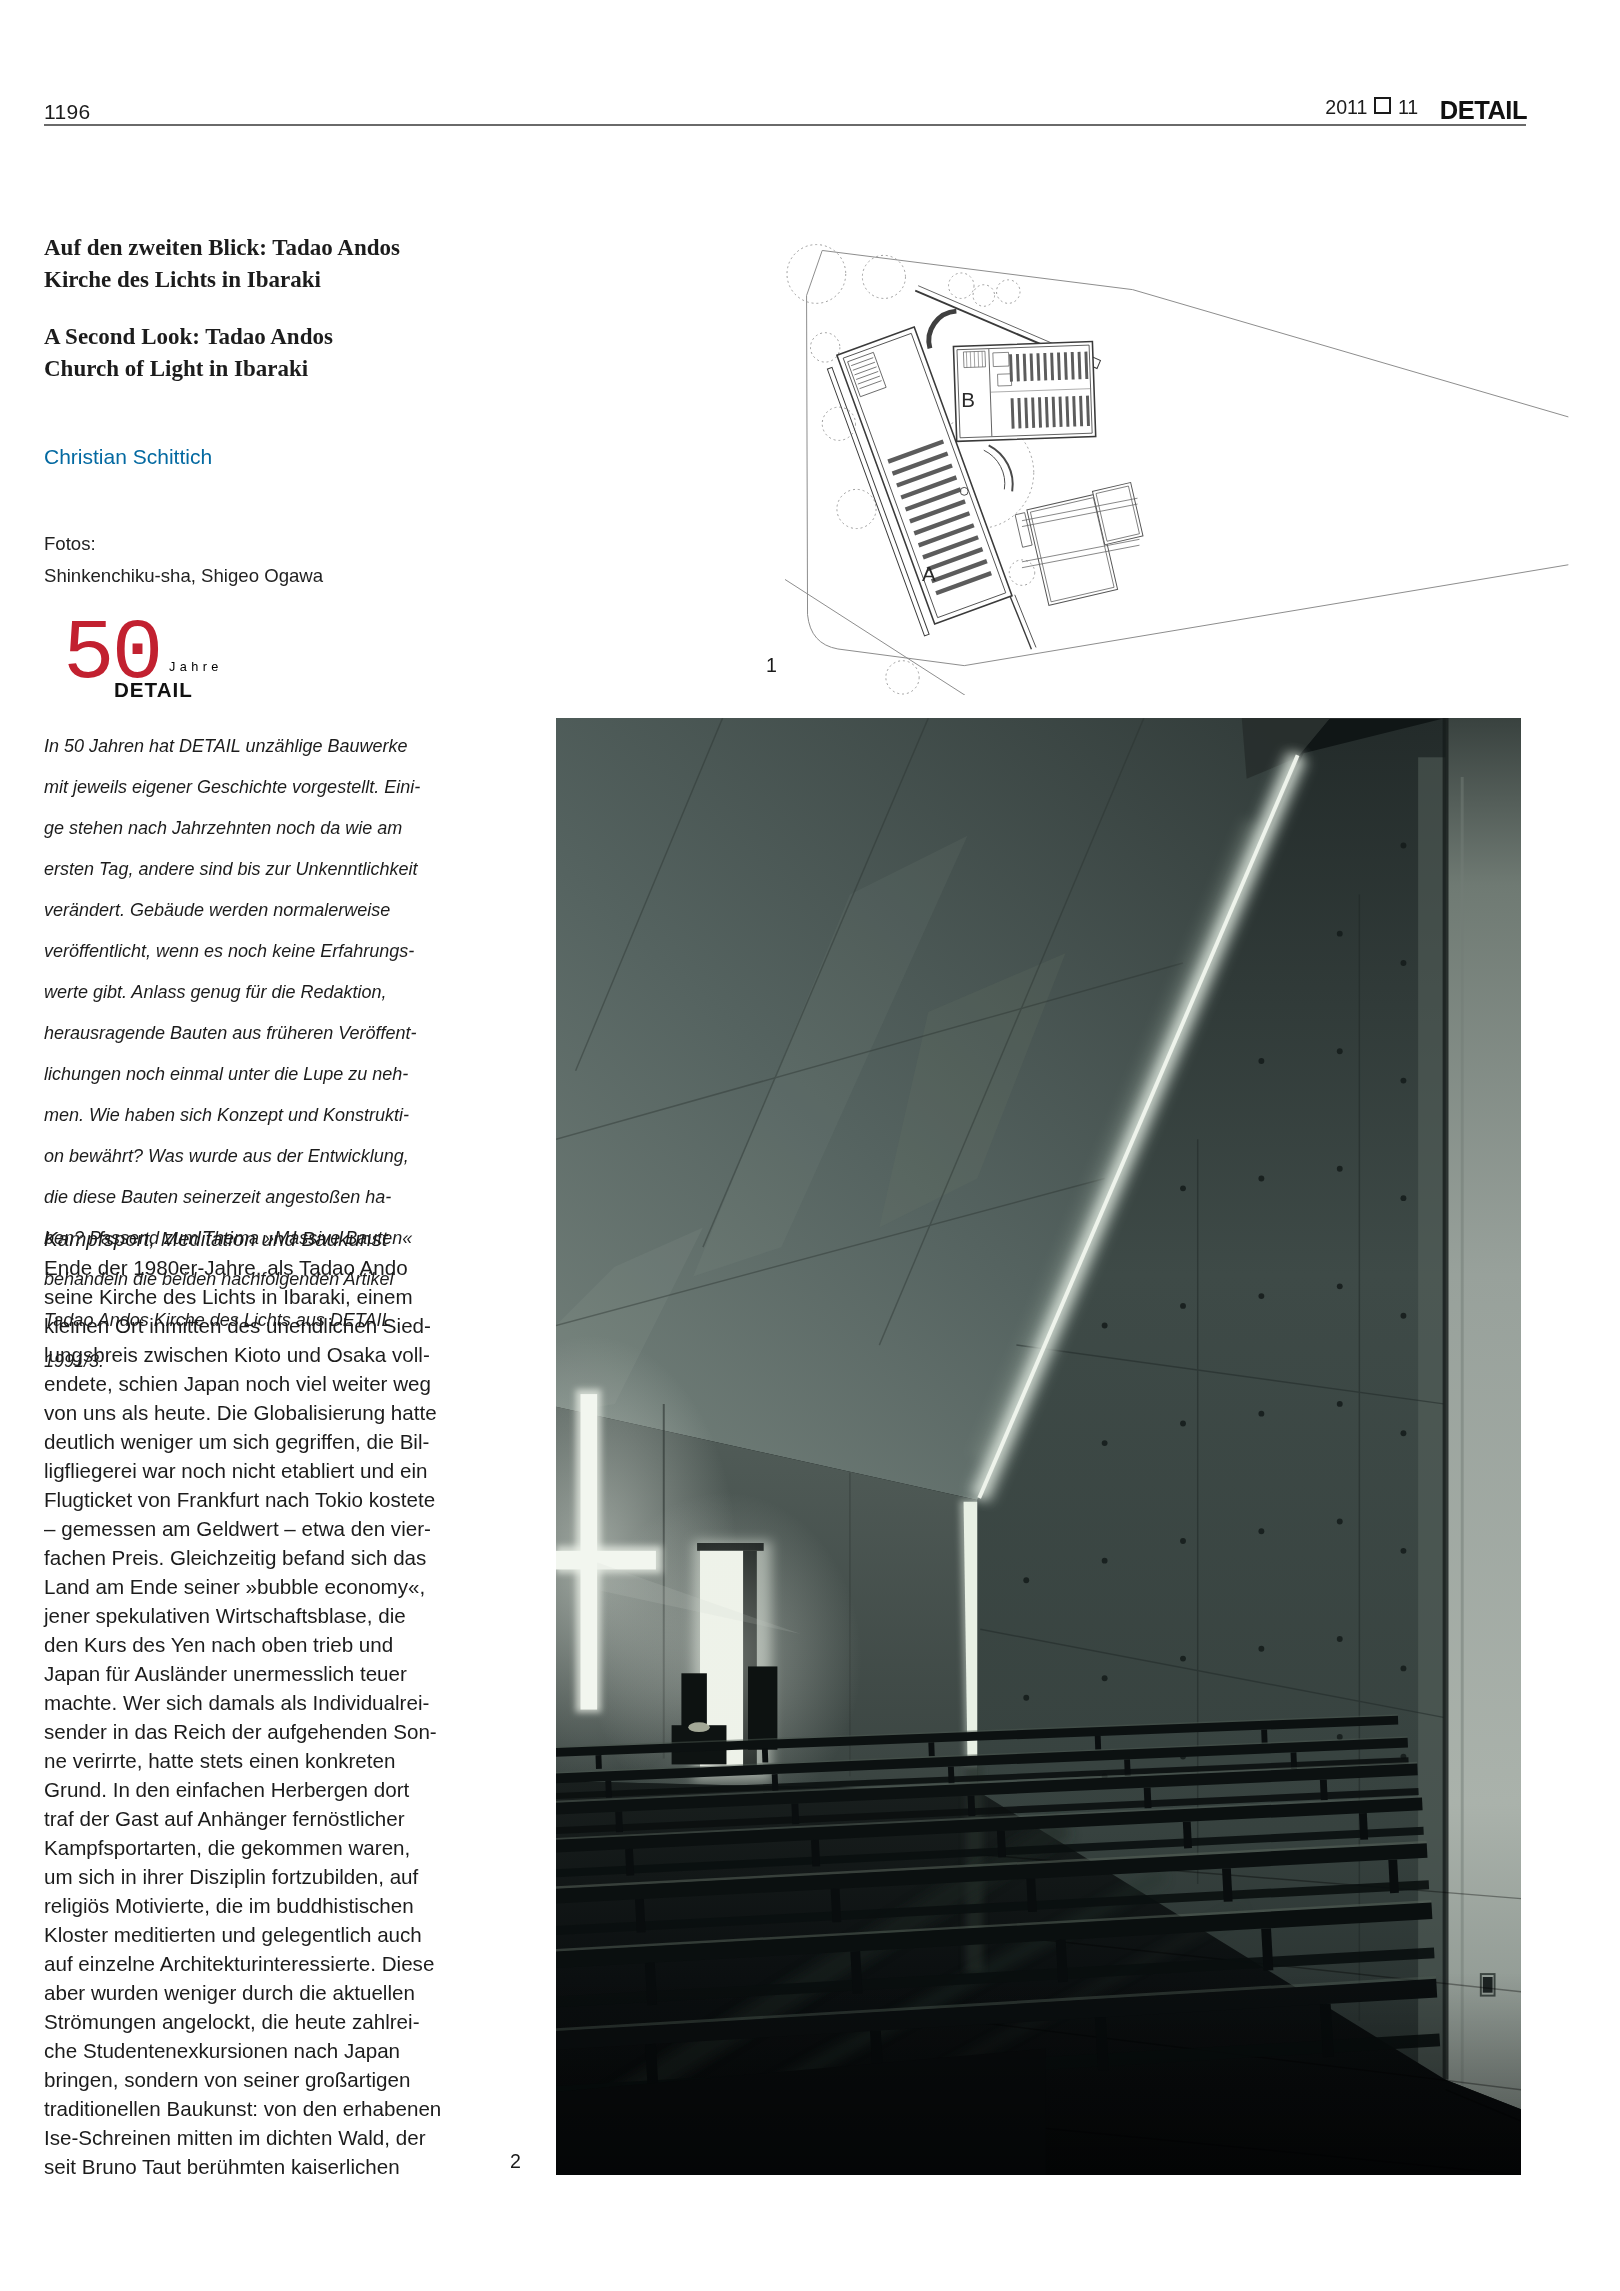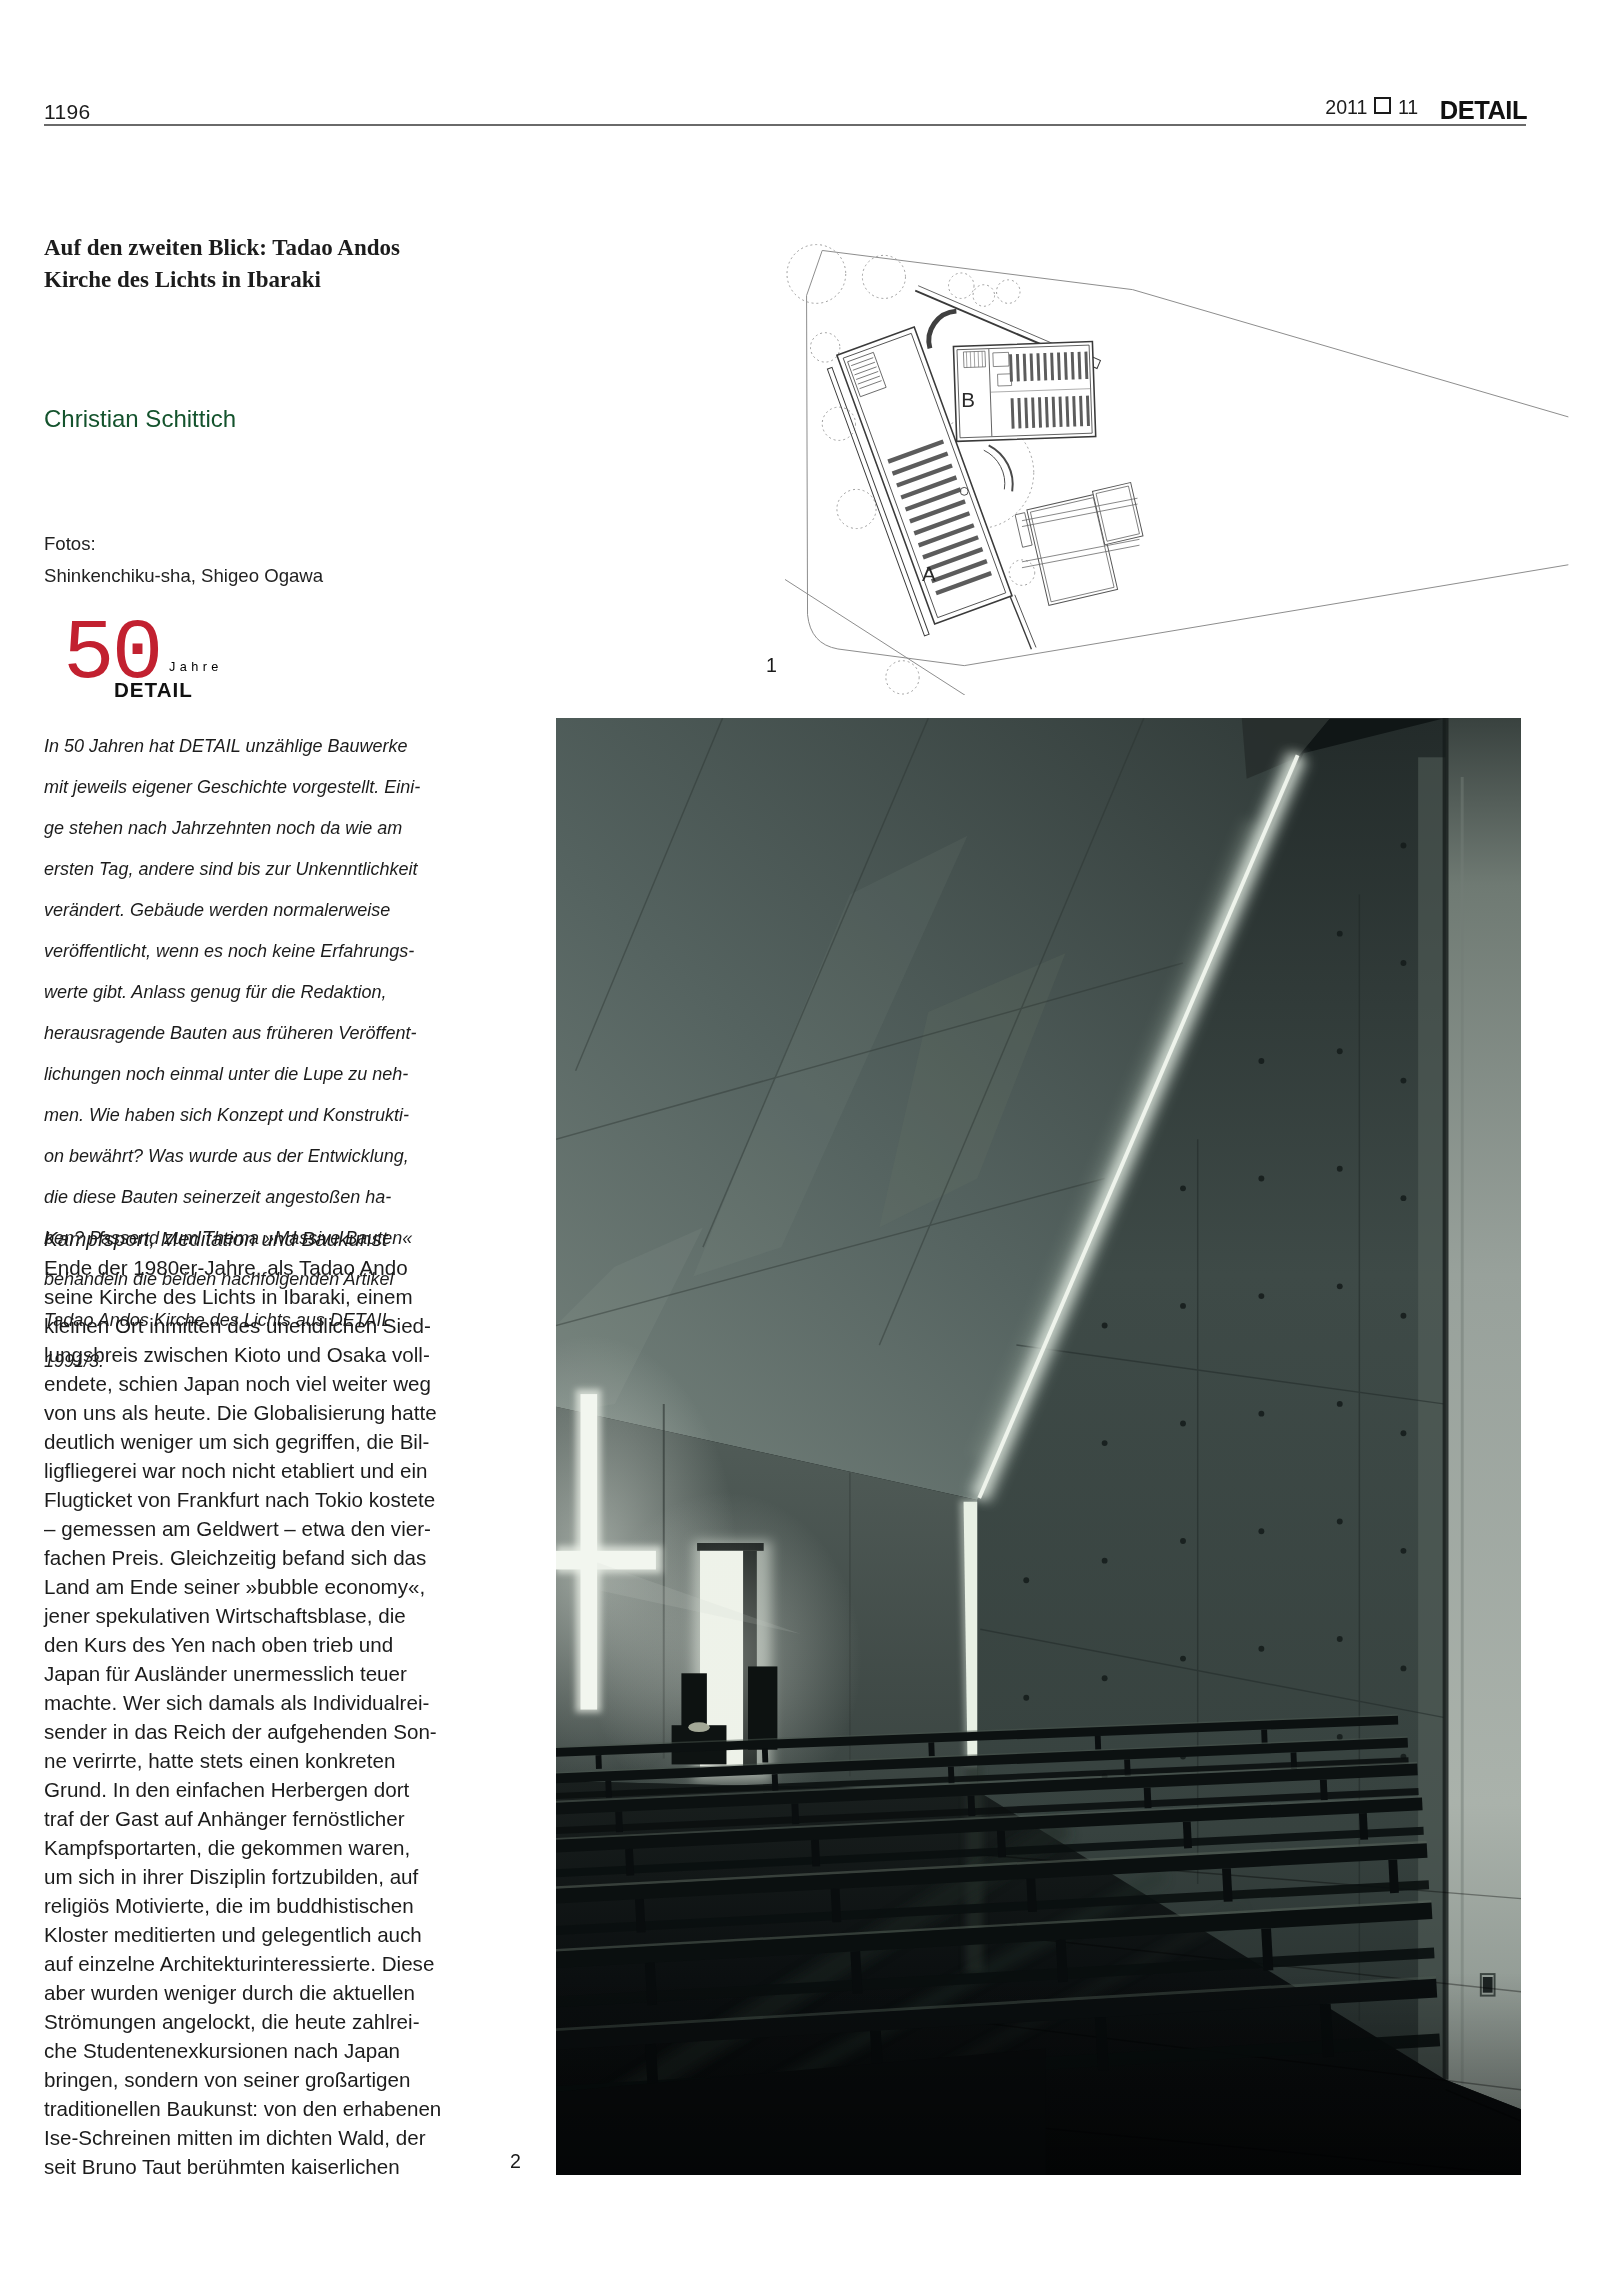--- a/index.html
+++ b/index.html
@@ -6,21 +6,21 @@
   body{width:1620px;height:2292px;font-family:"Liberation Sans",sans-serif;color:#1c1c1c;}
   #canvas{position:relative;width:1620px;height:2292px;background:#fff;overflow:hidden;}
   .abs{position:absolute;}
   .folio{font-size:21px;letter-spacing:0.3px;}
   .issue-group{display:flex;align-items:flex-start;}
   .issue-num{font-size:19.6px;}
   .sq{display:inline-block;width:12.7px;height:12.7px;border:2px solid #1a1a1a;margin:0 6.9px;transform:translateY(1px);}
   .hdr-brand{font-weight:bold;font-size:25.5px;letter-spacing:-0.5px;margin-left:21.6px;color:#111;}
   .rule{position:absolute;left:44px;top:124px;width:1482px;height:2px;background:#6a6a6a;}
   .title{font-weight:bold;font-size:23px;line-height:32px;white-space:pre-line;font-family:Liberation Serif, serif;}
-  .author{font-size:24px;color:#14532d;}
+  .author{font-size:21px;color:#0369a1;margin-top:40px;}
   .credits{font-size:18.6px;line-height:32px;white-space:pre-line;color:#222;}
   .logo{width:216px;height:78px;}
   .logo .n50{position:absolute;left:0;top:-13.7px;font-family:Liberation Mono, monospace;font-size:86px;line-height:1;color:#c22130;letter-spacing:-2.9px;}
   .logo .jahre{position:absolute;left:106px;top:35px;font-size:12.7px;letter-spacing:4.4px;color:#000000;}
   .logo .lbrand{position:absolute;left:51px;top:53px;font-weight:bold;font-size:20.6px;letter-spacing:1px;color:#111;}
   .intro{font-size:18px;line-height:41px;font-style:italic;white-space:pre-line;width:515px;}
   .bodyblock{width:515px;font-size:20.6px;line-height:29px;}
   .subhead{font-style:italic;white-space:pre-line;}
   .bodytext{white-space:pre-line;}
   .figlabel{font-size:19.6px;color:#1a1a1a;}
@@ -35,20 +35,22 @@
   <div class="abs issue-group" style="right:93px;top:96px;">
     <span class="issue-num">2011</span>
     <span class="sq"></span>
     <span class="issue-num">11</span>
     <span class="hdr-brand">DETAIL</span>
   </div>
   <div class="rule"></div>
 
   <div class="abs title" style="left:44px;top:232px;">Auf den zweiten Blick: Tadao Andos
 Kirche des Lichts in Ibaraki</div>
+  <div class="abs title" style="left:44px;top:321px;">A Second Look: Tadao Andos
+Church of Light in Ibaraki</div>
   <div class="abs author" style="left:44px;top:405px;">Christian Schittich</div>
   <div class="abs credits" style="left:44px;top:528px;">Fotos:
 Shinkenchiku-sha, Shigeo Ogawa</div>
 
   <div class="abs logo" style="left:63px;top:625px;">
     <span class="abs n50">50</span>
     <span class="abs jahre">Jahre</span>
     <span class="abs lbrand">DETAIL</span>
   </div>
 

